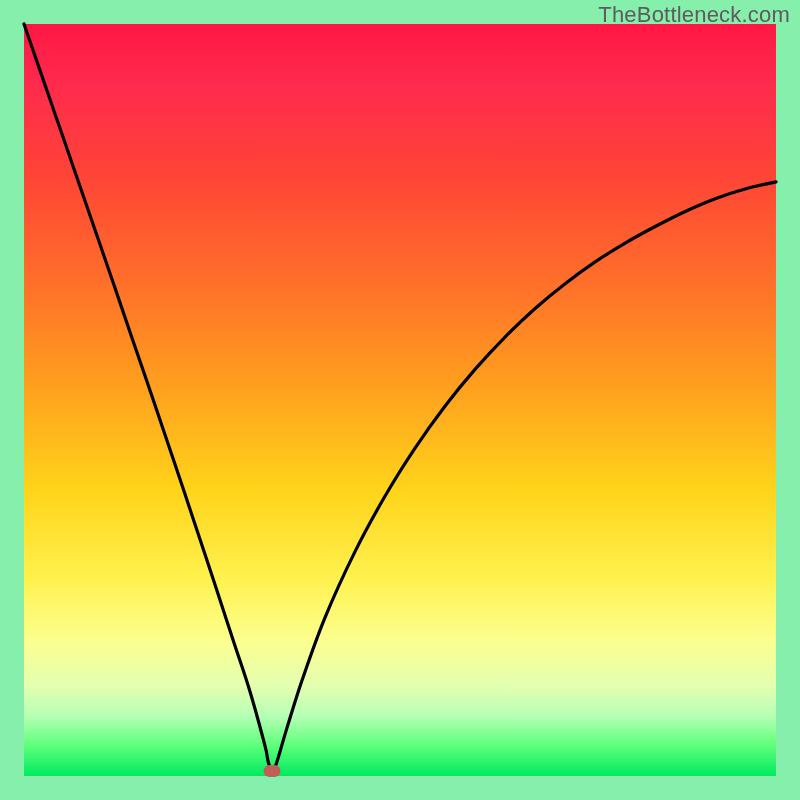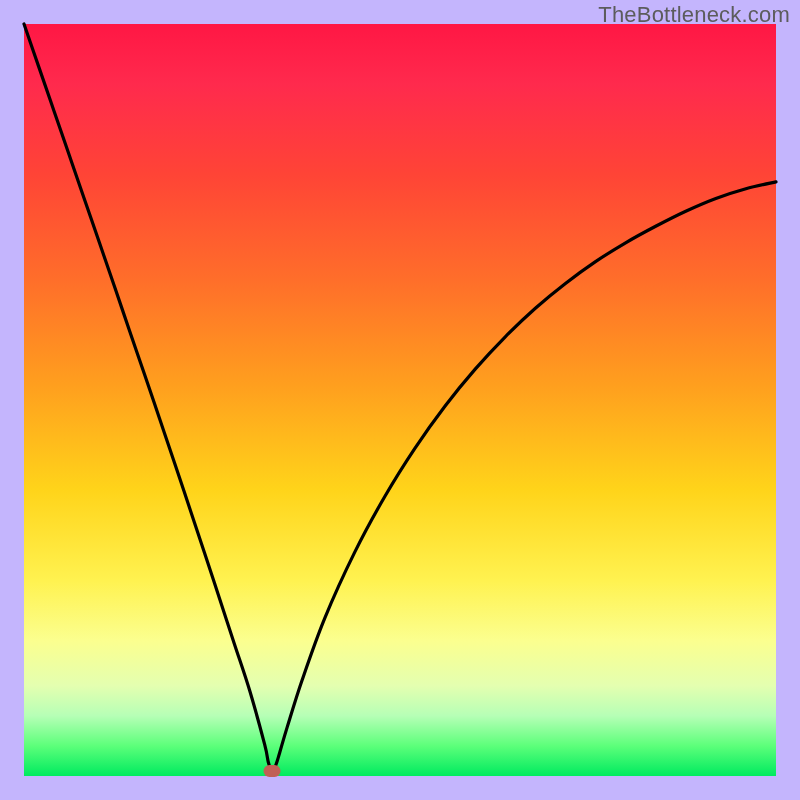--- a/index.html
+++ b/index.html
@@ -10,21 +10,21 @@
     background: #000;
     overflow: hidden;
     font-family: Arial, Helvetica, sans-serif;
   }
   .frame {
     position: absolute;
     left: 0;
     top: 0;
     width: 800px;
     height: 800px;
-    background: #c4b5fd;
+    background: #86efac;
   }
   .plot-area {
     position: absolute;
     left: 24px;
     top: 24px;
     width: 752px;
     height: 752px;
     
     background: linear-gradient(to bottom,
       #ff1744 0%,

